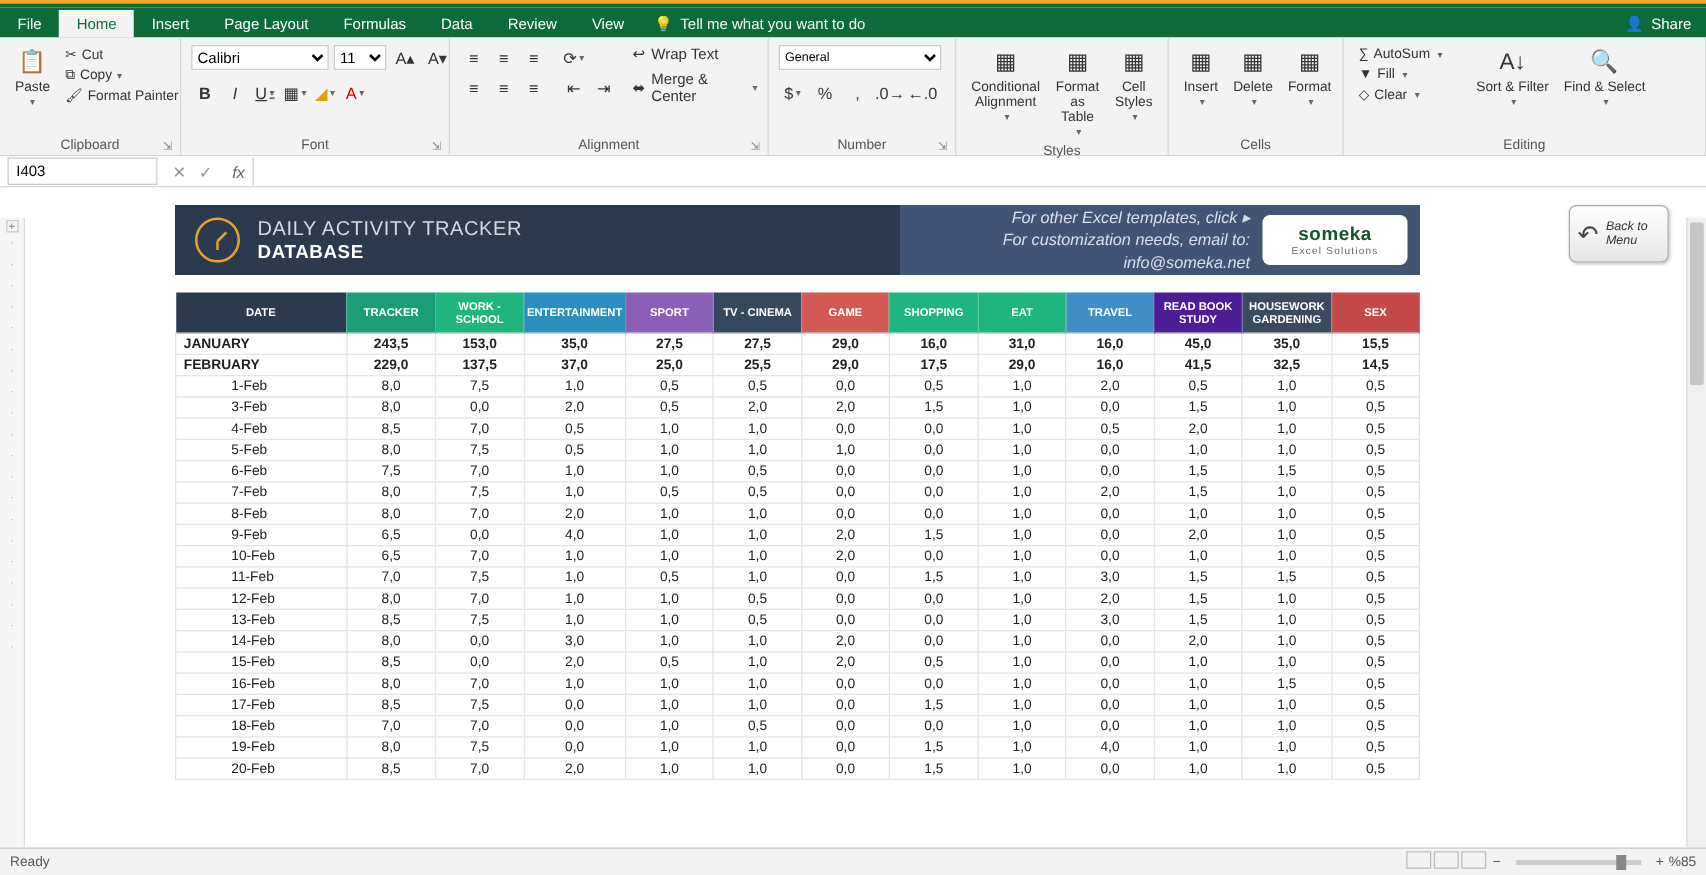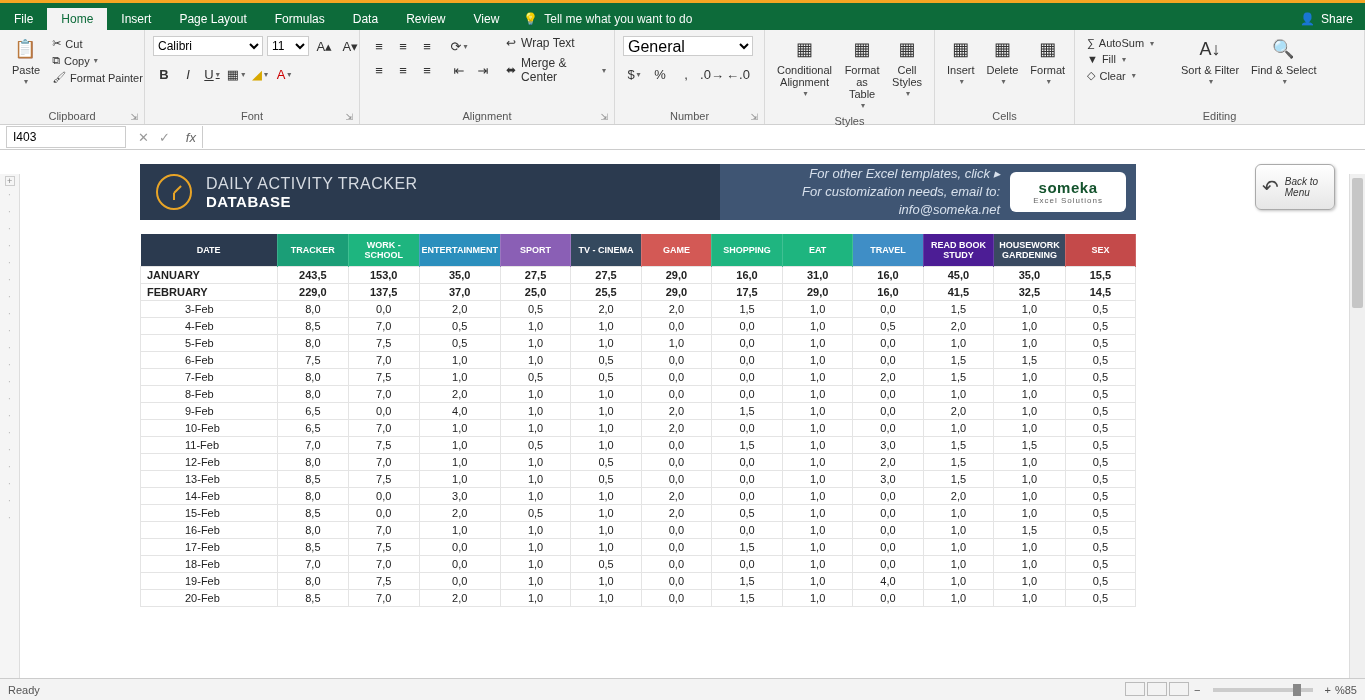--- a/index.html
+++ b/index.html
@@ -39,21 +39,21 @@
 .iconbtn.i { font-style: italic; }
 .iconbtn.u { text-decoration: underline; }
 .font-bottom { display: flex; gap: 2px; }
 
 
 .align-grid { display: grid; grid-template-columns: repeat(3,22px); gap: 2px; }
 .align-col2 { display: flex; flex-direction: column; gap: 6px; margin-left: 8px; }
 .ribbtn { display: flex; align-items: center; gap: 5px; font-size: 12px; color: #333; cursor: pointer; }
 
 
-.num-sel { border: 1px solid #ccc; background: #fff; width: 130px; height: 20px; font-size: 16px; }
+.num-sel { border: 1px solid #ccc; background: #fff; width: 130px; height: 20px; font-size: 10px; }
 .num-row2 { display: flex; gap: 4px; margin-top: 4px; }
 
 
 .formulabar { height: 25px; display: flex; align-items: center; border-bottom: 1px solid #ccc; background: #fff; }
 .namebox { width: 120px; height: 22px; border: 1px solid #ccc; margin: 0 2px 0 6px; display: flex; align-items: center; padding: 0 6px; font-size: 12px; background: #fff; }
 .fx-btns { display: flex; gap: 10px; padding: 0 10px; color: #999; font-size: 13px; }
 .fx { color: #666; font-style: italic; padding: 0 6px; font-size: 13px; }
 .formula-input { flex: 1; height: 22px; border: none; border-left: 1px solid #ccc; padding: 0 6px; font-size: 12px; }
 
 
@@ -387,20 +387,35 @@
             <td>25,5</td>
             <td>29,0</td>
             <td>17,5</td>
             <td>29,0</td>
             <td>16,0</td>
             <td>41,5</td>
             <td>32,5</td>
             <td>14,5</td>
           </tr>
           <tr>
+            <td>1-Feb</td>
+            <td>8,0</td>
+            <td>7,5</td>
+            <td>1,0</td>
+            <td>0,5</td>
+            <td>0,5</td>
+            <td>0,0</td>
+            <td>0,5</td>
+            <td>1,0</td>
+            <td>2,0</td>
+            <td>0,5</td>
+            <td>1,0</td>
+            <td>0,5</td>
+          </tr>
+          <tr>
             <td>3-Feb</td>
             <td>8,0</td>
             <td>0,0</td>
             <td>2,0</td>
             <td>0,5</td>
             <td>2,0</td>
             <td>2,0</td>
             <td>1,5</td>
             <td>1,0</td>
             <td>0,0</td>

